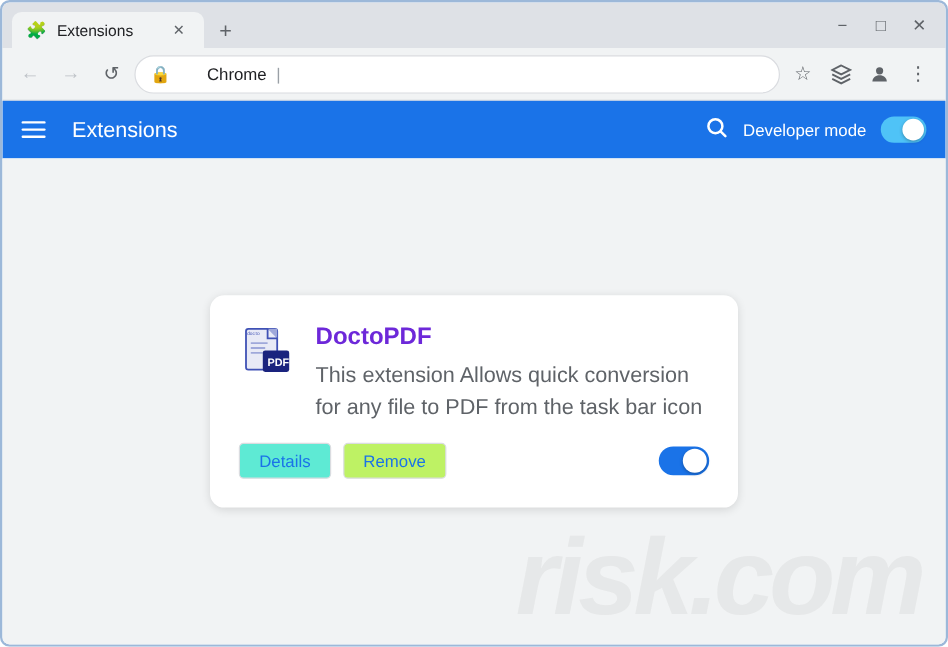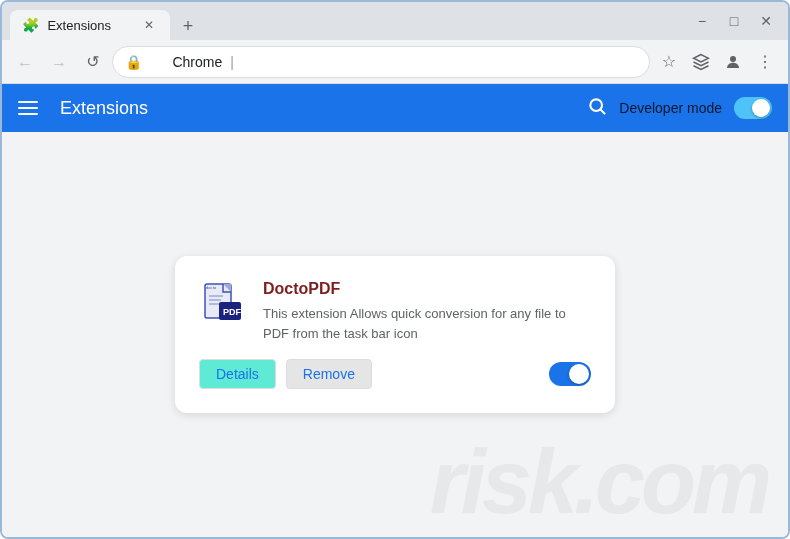--- a/index.html
+++ b/index.html
@@ -195,21 +195,21 @@
     }
     .search-icon-btn {
       background: none;
       border: none;
       cursor: pointer;
       color: #fff;
       font-size: 18px;
     }
     .dev-mode-label {
       font-size: 14px;
-      color: #0f172a;
+      color: #ffffff;
     }
     .toggle {
       width: 38px;
       height: 22px;
       background: #4fc3f7;
       border-radius: 11px;
       position: relative;
       cursor: pointer;
       border: none;
     }
@@ -279,27 +279,27 @@
     }
     .ext-icon {
       width: 48px;
       height: 48px;
       flex-shrink: 0;
     }
     .ext-info {
       flex: 1;
     }
     .ext-name {
-      font-size: 16px;
+      font-size: 20px;
       font-weight: 600;
-      color: #7f1d1d;
+      color: #6d28d9;
       margin-bottom: 6px;
     }
     .ext-desc {
-      font-size: 13px;
+      font-size: 18px;
       color: #5f6368;
       line-height: 1.5;
     }
     .ext-card-footer {
       display: flex;
       align-items: center;
       margin-top: 16px;
       gap: 10px;
     }
     .btn-details, .btn-remove {
@@ -308,21 +308,21 @@
       font-size: 14px;
       cursor: pointer;
       font-weight: 500;
     }
     .btn-details {
       background: #5eead4;
       border: 1px solid #dadce0;
       color: #1a73e8;
     }
     .btn-remove {
-      background: #e5e5e5;
+      background: #bef264;
       border: 1px solid #dadce0;
       color: #1a73e8;
     }
     .toggle-ext {
       margin-left: auto;
       width: 42px;
       height: 24px;
       background: #1a73e8;
       border-radius: 12px;
       position: relative;

